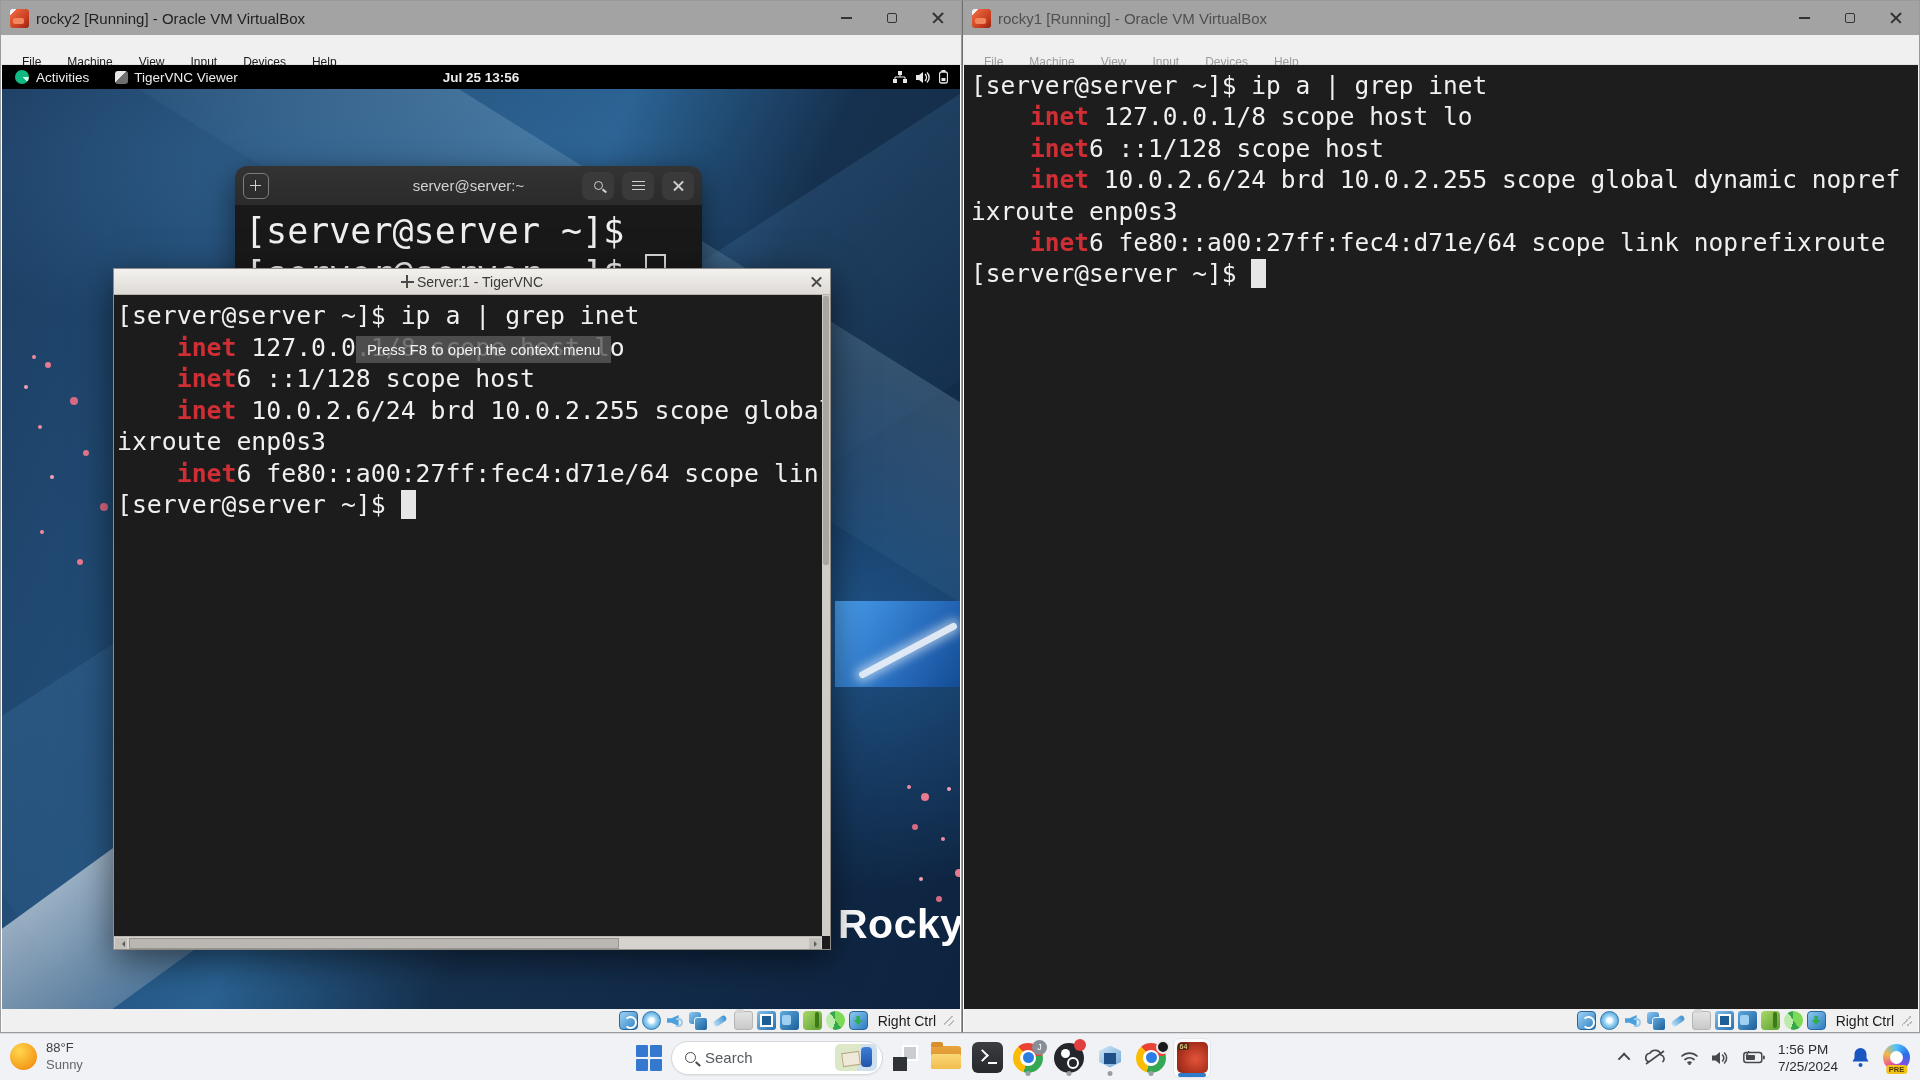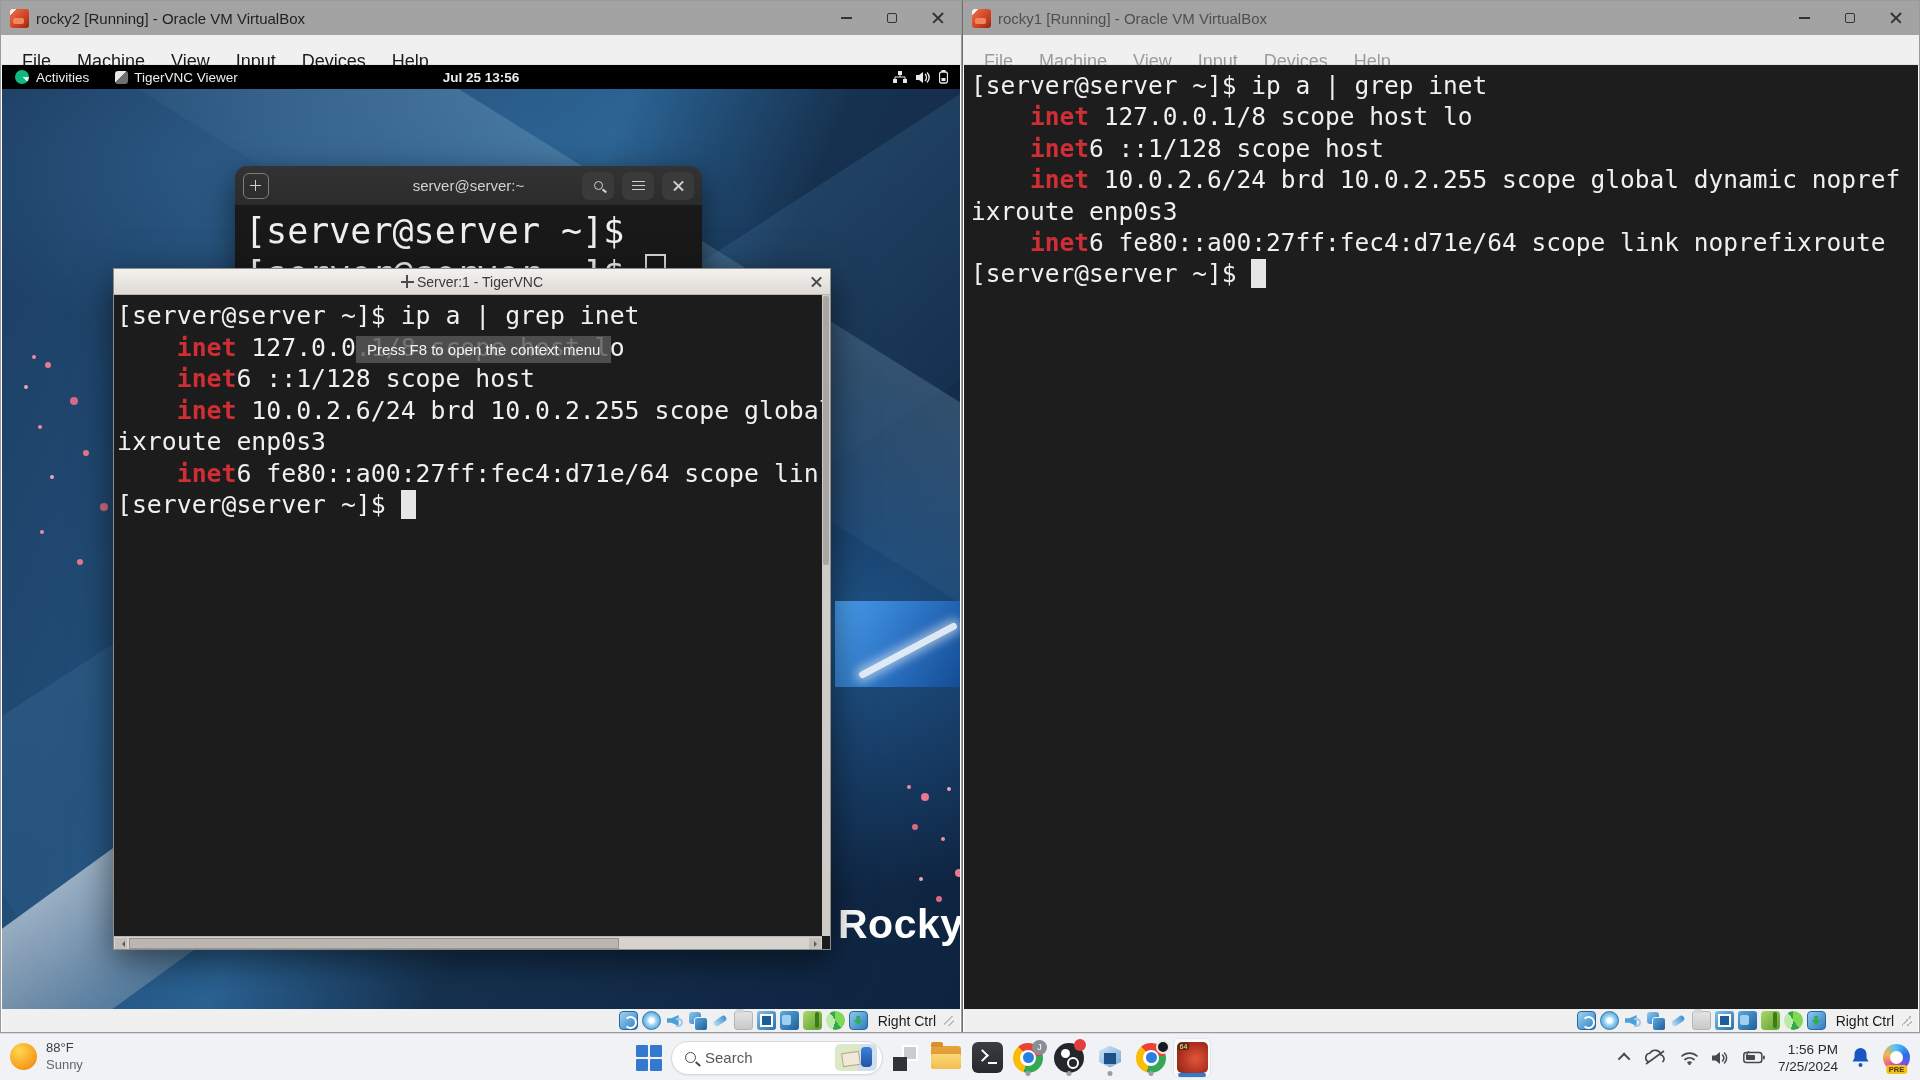--- a/index.html
+++ b/index.html
@@ -22,21 +22,21 @@
   .win-controls { margin-left:auto; display:flex; height:100%; }
   .win-btn { width:46px; height:100%; display:flex; align-items:center; justify-content:center; }
   .glyph-min { width:11px; height:2px; background:#333; }
   .glyph-max { width:10px; height:10px; border:1.4px solid #333; border-radius:2px; }
   .glyph-x { position:relative; width:12px; height:12px; }
   .glyph-x::before,.glyph-x::after{content:"";position:absolute;left:-1px;top:5px;width:14px;height:1.6px;background:#333;}
   .glyph-x::before{transform:rotate(45deg);} .glyph-x::after{transform:rotate(-45deg);}
 
   .menubar { height:30px; background:#f0f0f0; display:flex; align-items:center; padding-left:8px;
              border-bottom:1px solid #e2e2e2;}
-  .menu-item { padding:0 13px; font-size:18px; color:#1a1a1a;margin-top:24px; }
+  .menu-item { padding:0 13px; font-size:12px; color:#1a1a1a;margin-top:24px; }
   #win-right .menu-item { color:#9b9b9b; }
 
   .vmscreen { position:absolute; left:1px; right:1px; top:64px; bottom:23px; overflow:hidden; }
 
   
   .statusbar { position:absolute; left:1px; right:1px; bottom:0; height:23px; background:#f0f0f0;
                display:flex; align-items:center; justify-content:flex-end; padding-right:6px; gap:4px; }
   .si { width:19px; height:19px; border-radius:4px; position:relative; }
   .si-hdd { background:linear-gradient(135deg,#9fd4f5,#2e7fc2); border:1px solid #2568a0; }
   .si-hdd::after{content:"";position:absolute;left:4px;top:4px;width:9px;height:9px;border-radius:50%;border:2px solid #fff;border-left-color:transparent;}
@@ -207,21 +207,21 @@
   .vbox-icon::after{content:"";position:absolute;left:9px;top:10px;width:12px;height:11px;background:#1e4f86;}
   .vm-icon { width:31px; height:31px; border-radius:5px; position:relative; overflow:hidden;
     background:radial-gradient(circle at 60% 55%,#e2543a 0%,#b23420 55%,#7e2110 100%); }
   .vm-badge { position:absolute; top:1px; left:1px; font-size:7px; color:#ffe9a8; background:rgba(60,40,10,.75);
     border-radius:2px; padding:0 2px; }
   .vm-underline { position:absolute; bottom:0; left:4px; right:4px; height:4px; background:#2f7ccc; border-radius:2px; }
 
   #tray { position:absolute; right:10px; top:0; height:47px; display:flex; align-items:center; gap:13px; }
   #tray svg { display:block; }
   .chev-up { width:9px; height:9px; border-left:2px solid #45484c; border-top:2px solid #45484c; transform:rotate(45deg) translateY(2px); }
-  #tray-clock { text-align:right; font-size:13.5px; color:#2a2d30; line-height:17px; }
+  #tray-clock { text-align:left; font-size:13.5px; color:#2a2d30; line-height:17px; }
   .copilot { width:27px; height:27px; border-radius:50%; position:relative;
     background:conic-gradient(#4cc2ff,#2a6ee8,#8a4ce8,#e84c9a,#f2b84c,#4cc2ff); }
   .copilot::before{content:"";position:absolute;left:7px;top:7px;width:13px;height:13px;border-radius:50%;background:#fff;}
   .copilot-pre { position:absolute; bottom:-3px; left:50%; transform:translateX(-50%); background:#f2c118;
     color:#4a3800; font-size:7.5px; font-weight:bold; padding:0 3px; border-radius:3px; }
 </style>
 </head>
 <body>
 
 <div id="screen">

